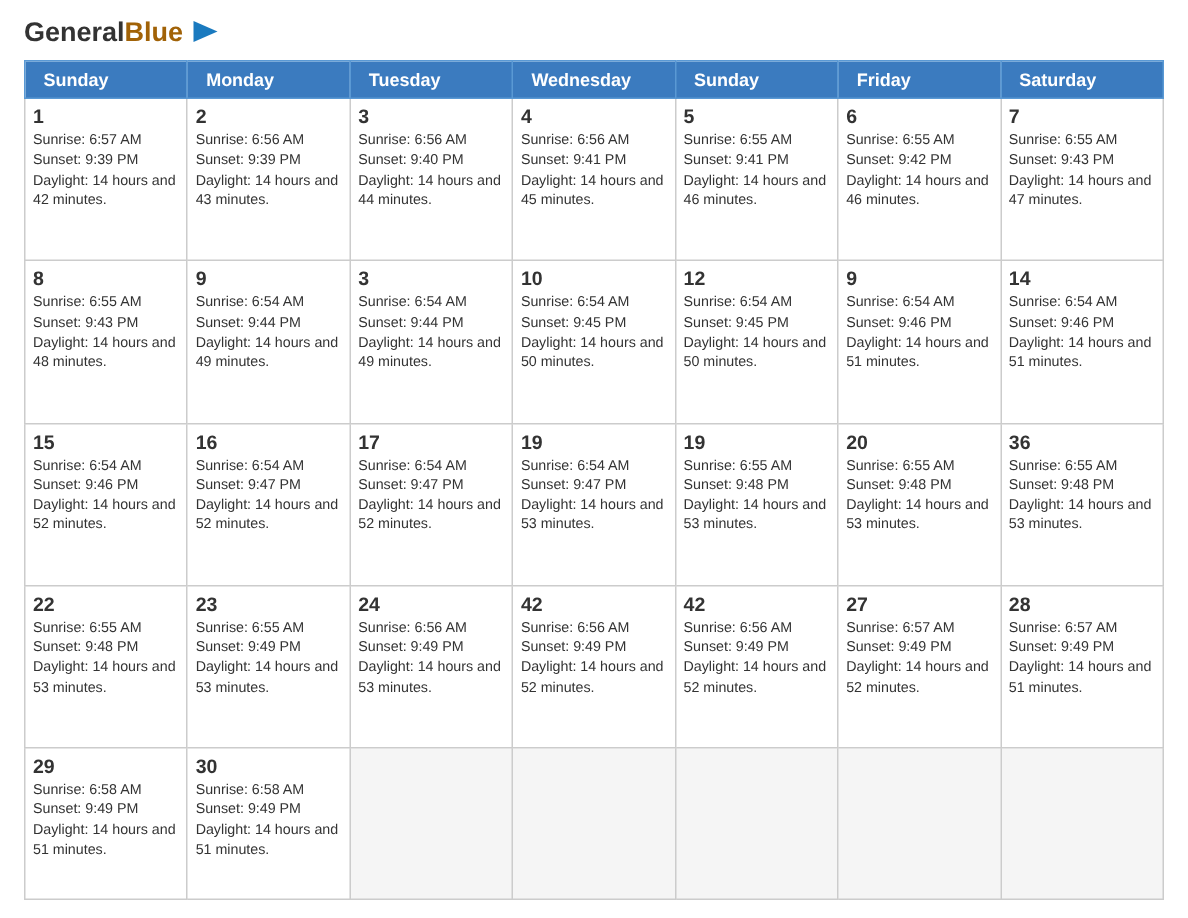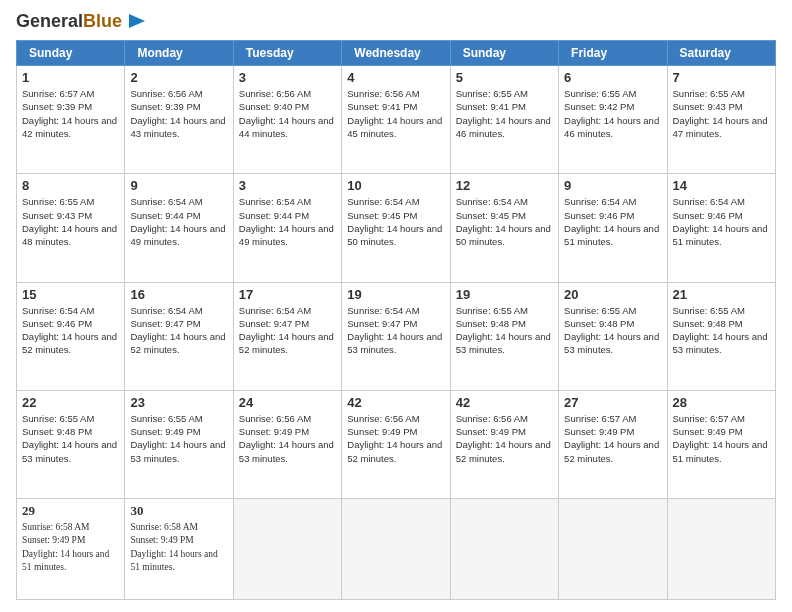--- a/index.html
+++ b/index.html
@@ -60,21 +60,20 @@
       border: 1px solid #5a99d4;
     }
     .calendar td {
       border: 1px solid #ccc;
       vertical-align: top;
       padding: 4px 5px;
       height: 86px;
     }
     .calendar tr:last-child td {
       height: 80px;
-      font-family: Liberation Serif, serif;
     }
     .day-num {
       font-size: 13px;
       font-weight: bold;
       color: #333;
       display: block;
       margin-bottom: 2px;
     }
     .day-info {
       font-size: 9.5px;
@@ -276,21 +275,21 @@
           </td>
           <td>
             <span class="day-num">20</span>
         <div class="day-info">
           Sunrise: 6:55 AM<br>
           Sunset: 9:48 PM<br>
           Daylight: 14 hours and 53 minutes.
         </div>
           </td>
           <td>
-            <span class="day-num">21</span>
+            <span class="day-num">36</span>
         <div class="day-info">
           Sunrise: 6:55 AM<br>
           Sunset: 9:48 PM<br>
           Daylight: 14 hours and 53 minutes.
         </div>
           </td>
         </tr>
         <tr>
           <td>
             <span class="day-num">22</span>

